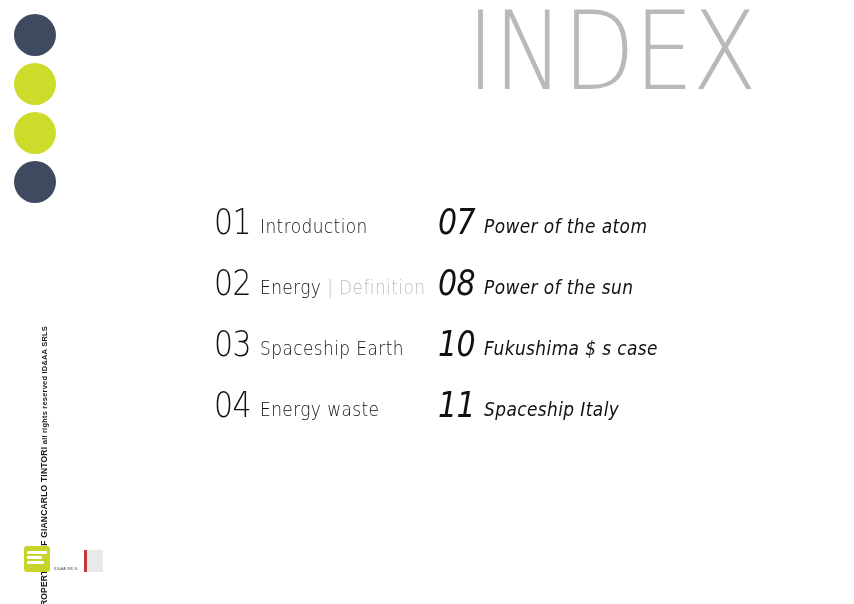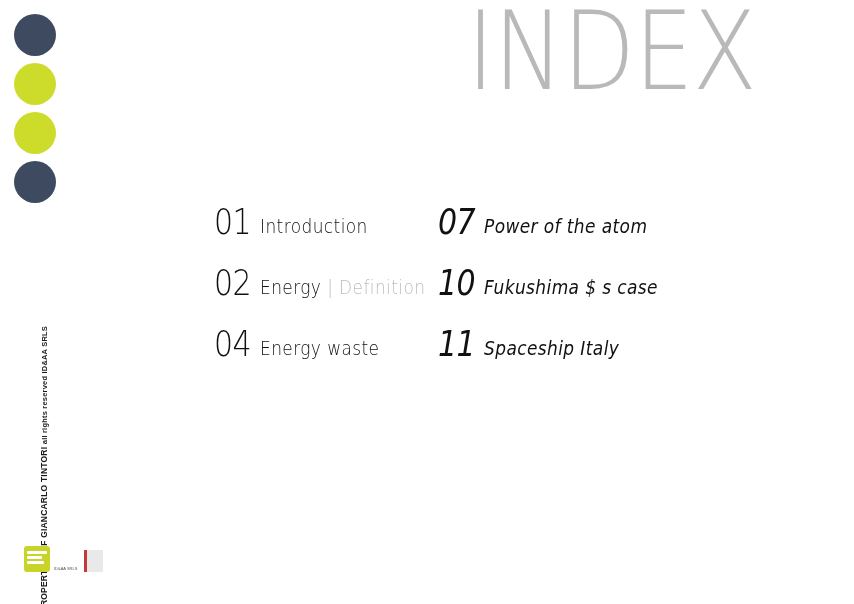--- a/index.html
+++ b/index.html
@@ -191,31 +191,39 @@
     <div class="col col-left">
       <div class="entry">
         <span class="num">01</span>
         <span class="label">Introduction</span>
       </div>
       <div class="entry">
         <span class="num">02</span>
         <span class="label"><span>Energy</span> <span class="sub">| Definition</span></span>
       </div>
       <div class="entry">
+        <span class="num">03</span>
+        <span class="label">Spaceship Earth</span>
+      </div>
+      <div class="entry">
         <span class="num">04</span>
         <span class="label">Energy waste</span>
       </div>
     </div>
 
     <div class="col col-right">
       <div class="entry">
         <span class="num">07</span>
         <span class="label">Power of the atom</span>
       </div>
       <div class="entry">
+        <span class="num">08</span>
+        <span class="label">Power of the sun</span>
+      </div>
+      <div class="entry">
         <span class="num">10</span>
         <span class="label">Fukushima $ s case</span>
       </div>
       <div class="entry">
         <span class="num">11</span>
         <span class="label">Spaceship Italy</span>
       </div>
     </div>
 
   </div>

